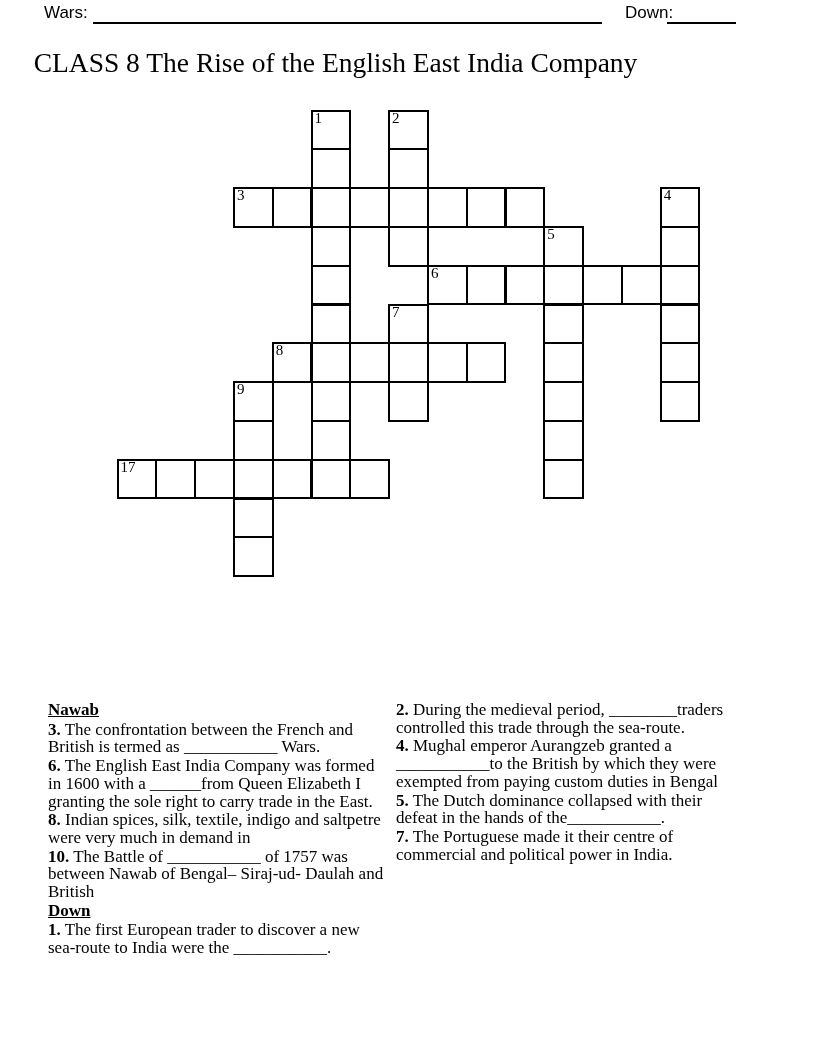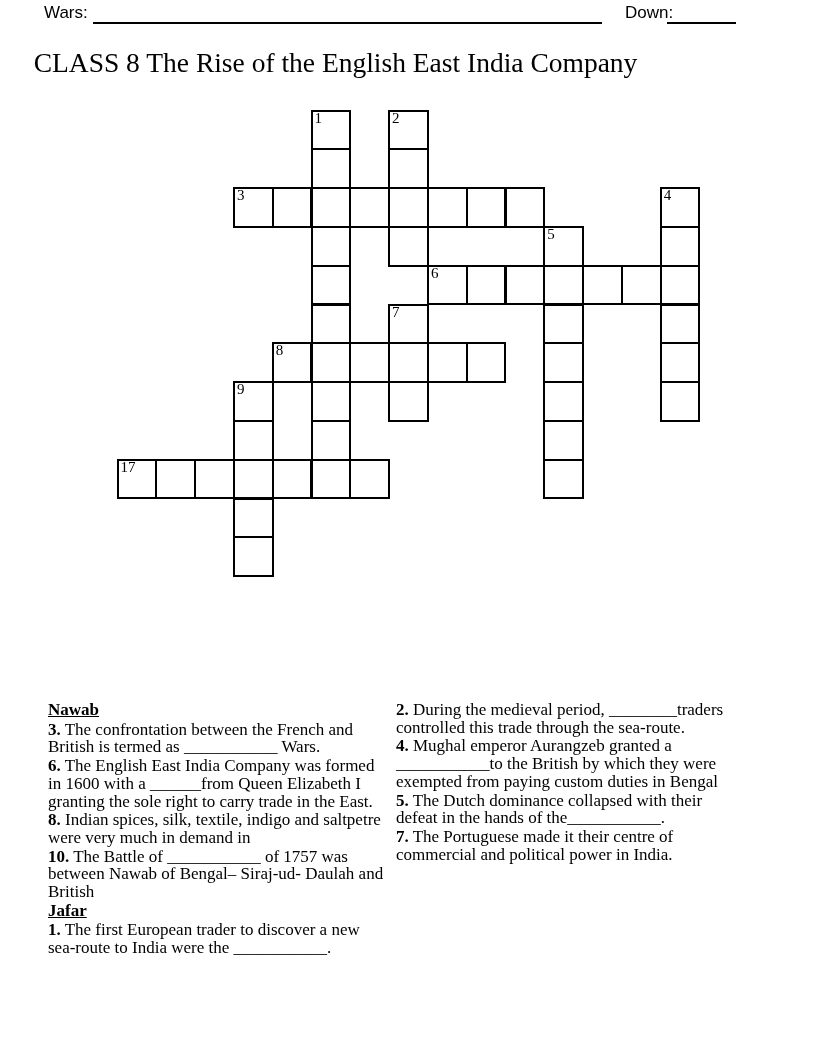--- a/index.html
+++ b/index.html
@@ -130,21 +130,21 @@
 British is termed as ___________ Wars.</div>
         <div class="clue"><b class="cnum">6.</b> The English East India Company was formed
 in 1600 with a ______from Queen Elizabeth I
 granting the sole right to carry trade in the East.</div>
         <div class="clue"><b class="cnum">8.</b> Indian spices, silk, textile, indigo and saltpetre
 were very much in demand in</div>
         <div class="clue"><b class="cnum">10.</b> The Battle of ___________ of 1757 was
 between Nawab of Bengal– Siraj-ud- Daulah and
 British</div>
       </div>
-    <div class="clue-heading">Jafar</div>
+    <div class="clue-heading">Down</div>
     <div id="down-list-left">
         <div class="clue"><b class="cnum">1.</b> The first European trader to discover a new
 sea-route to India were the ___________.</div>
       </div>
   </div>
 
   <div id="clues-right" class="clue-col">
     <div id="down-list-right">
         <div class="clue"><b class="cnum">2.</b> During the medieval period, ________traders
 controlled this trade through the sea-route.</div>

